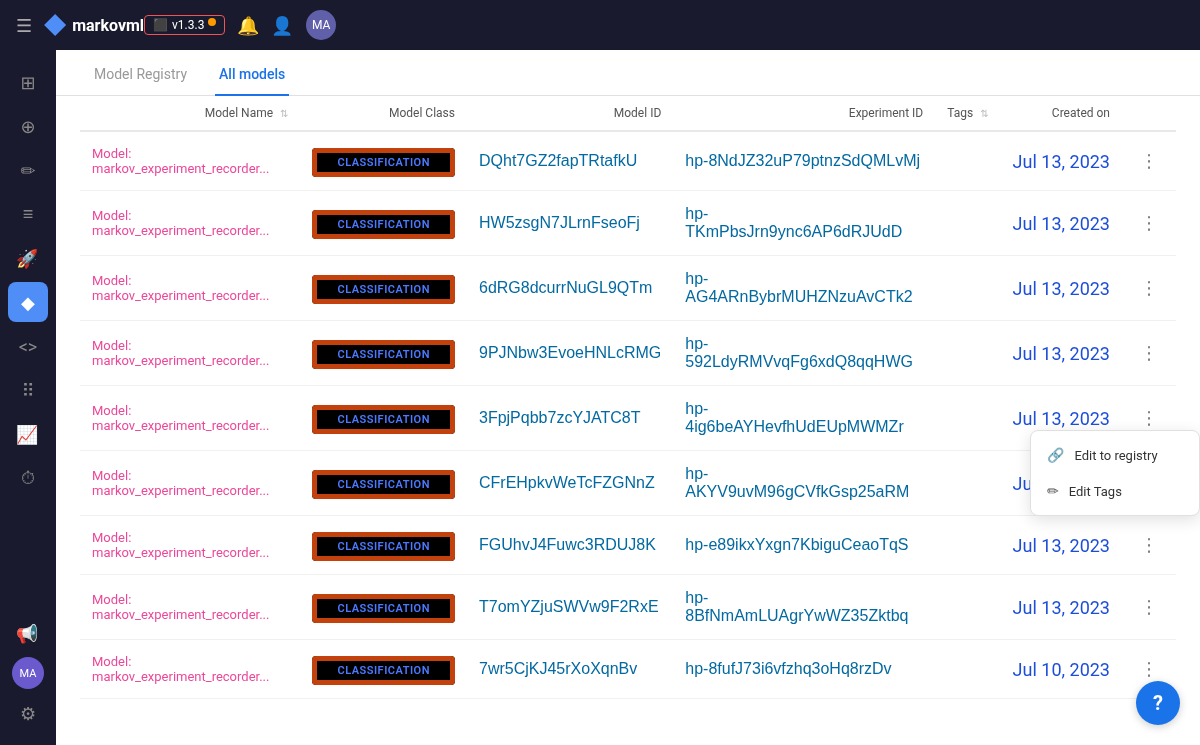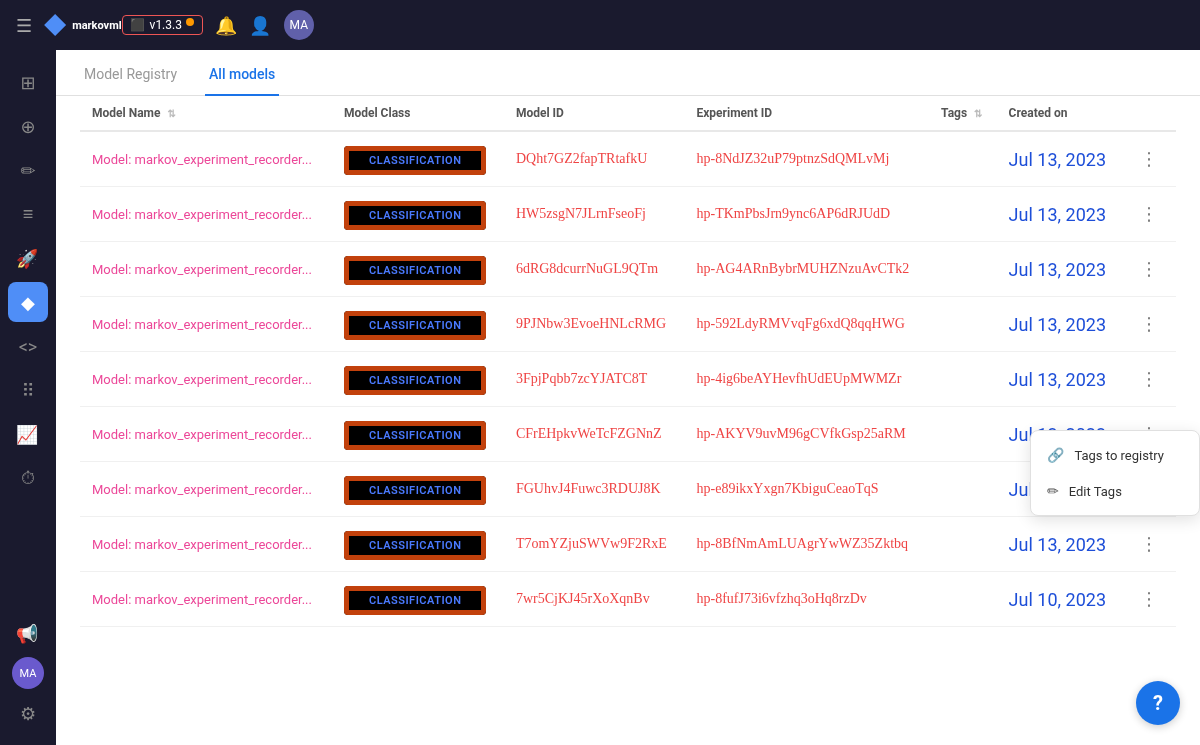--- a/index.html
+++ b/index.html
@@ -9,21 +9,21 @@
     .topbar {
       background: #1a1a2e;
       height: 50px;
       display: flex;
       align-items: center;
       padding: 0 16px;
       flex-shrink: 0;
     }
     .topbar-left { display: flex; align-items: center; gap: 12px; }
     .menu-icon { color: #aaa; font-size: 18px; cursor: pointer; }
-    .logo { display: flex; align-items: center; gap: 6px; color: #fff; font-weight: 700; font-size: 11px; }
+    .logo { display: flex; align-items: center; gap: 6px; color: #fff; font-weight: 700; font-size: 16px; }
     .logo-diamond { width: 22px; height: 22px; background: #4f8ef7; clip-path: polygon(50% 0%, 100% 50%, 50% 100%, 0% 50%); }
     .topbar-center { flex: 1; display: flex; align-items: center; justify-content: center; gap: 8px; color: #fff; font-size: 14px; }
     .export-icon { background: #333; border: 1px solid #555; border-radius: 4px; padding: 2px 6px; color: #ccc; font-size: 11px; cursor: pointer; }
     .topbar-right { display: flex; align-items: center; gap: 12px; }
     .version-badge { background: #1a1a2e; border: 1px solid #e55; border-radius: 4px; padding: 2px 8px; color: #fff; font-size: 12px; display: flex; align-items: center; gap: 4px; }
     .version-badge .dot { width: 8px; height: 8px; background: #f90; border-radius: 50%; position: relative; top: -3px; }
     .bell-icon, .user-icon, .avatar-icon { color: #aaa; font-size: 18px; cursor: pointer; }
     .avatar-circle { width: 30px; height: 30px; border-radius: 50%; background: #6060aa; display: flex; align-items: center; justify-content: center; color: #fff; font-size: 12px; cursor: pointer; }
 
     
@@ -52,21 +52,21 @@
     .sidebar-item.active { background: #4f8ef7; color: #fff; }
     .sidebar-bottom { margin-top: auto; display: flex; flex-direction: column; align-items: center; gap: 4px; }
     .avatar-sidebar { width: 32px; height: 32px; border-radius: 50%; background: #6a5acd; display: flex; align-items: center; justify-content: center; color: #fff; font-size: 11px; cursor: pointer; }
 
     
     .content { flex: 1; overflow-y: auto; background: #fff; }
 
     
     .tabs-bar {
       border-bottom: 1px solid #e0e0e0;
-      padding: 0 24px;
+      padding: 0 34px;
       display: flex;
       gap: 24px;
       margin-bottom: 0;
     }
     .tab {
       padding: 16px 4px 12px;
       font-size: 14px;
       color: #999;
       cursor: pointer;
       border-bottom: 2px solid transparent;
@@ -80,43 +80,43 @@
       font-weight: 600;
       color: #222;
       padding: 28px 24px 20px;
     }
 
     
     .table-wrap { padding: 0 24px 24px; }
     table { width: 100%; border-collapse: collapse; }
     thead tr { border-bottom: 2px solid #e8e8e8; }
     thead th {
-      text-align: left;
+      text-align: right;
       font-size: 12px;
-      font-weight: 700;
+      font-weight: 400;
       color: #555;
       padding: 10px 12px;
       white-space: nowrap;
     }
     .sort-icon { color: #bbb; margin-left: 4px; font-size: 10px; }
     tbody tr { border-bottom: 1px solid #f0f0f0; }
     tbody td { padding: 14px 12px; font-size: 13px; color: #333; }
     .classification-badge {
       background: #000000;
       color: #4a7aff;
       border: 5px solid #c2410c;
       border-radius: 4px;
       padding: 3px 20px;
       font-size: 11px;
       font-weight: 600;
       letter-spacing: 0.5px;
       white-space: nowrap;
     }
     .model-name { color: #ec4899; font-size: 13px; }
-    .mono { font-family: Liberation Serif, serif; font-size: 14px; color: #ef4444; }
+    .mono { font-family: Liberation Sans, sans-serif; font-size: 16px; color: #0369a1; }
     .date-cell { color: #1d4ed8; font-size: 18px; white-space: nowrap; }
     .actions-cell { width: 32px; text-align: center; }
     .dots-btn { background: none; border: none; cursor: pointer; color: #777; font-size: 18px; padding: 2px 6px; border-radius: 4px; }
 
     
     .context-menu {
       position: fixed;
       background: #fff;
       border: 1px solid #e0e0e0;
       border-radius: 8px;
@@ -336,21 +336,21 @@
     </tr>
           </tbody>
       </table>
     </div>
   </div>
 </div>
 
 <div class="context-menu">
   <div class="context-menu-item">
     <span class="ctx-icon">🔗</span>
-    <span>Tags to registry</span>
+    <span>Edit to registry</span>
   </div>
   <div class="context-menu-item">
     <span class="ctx-icon">✏</span>
     <span>Edit Tags</span>
   </div>
 </div>
 
 <div class="help-btn">?</div>
 
 </body></html>

